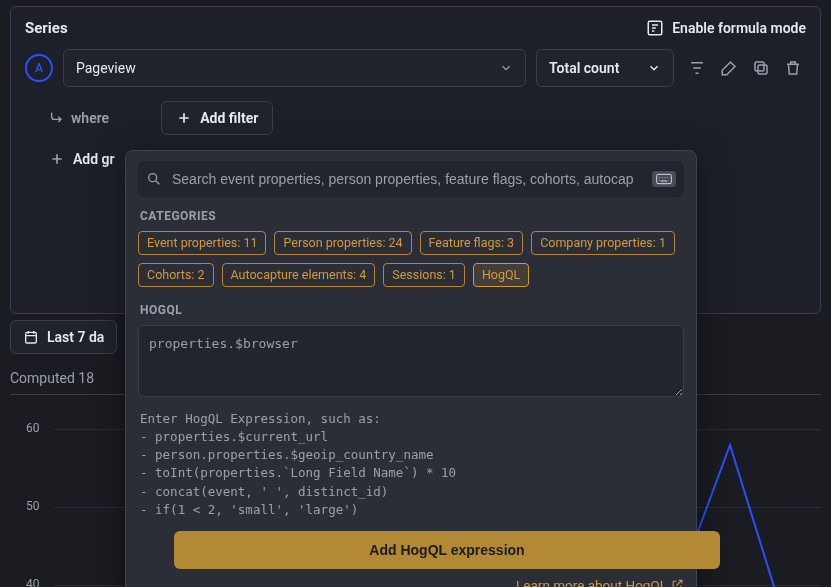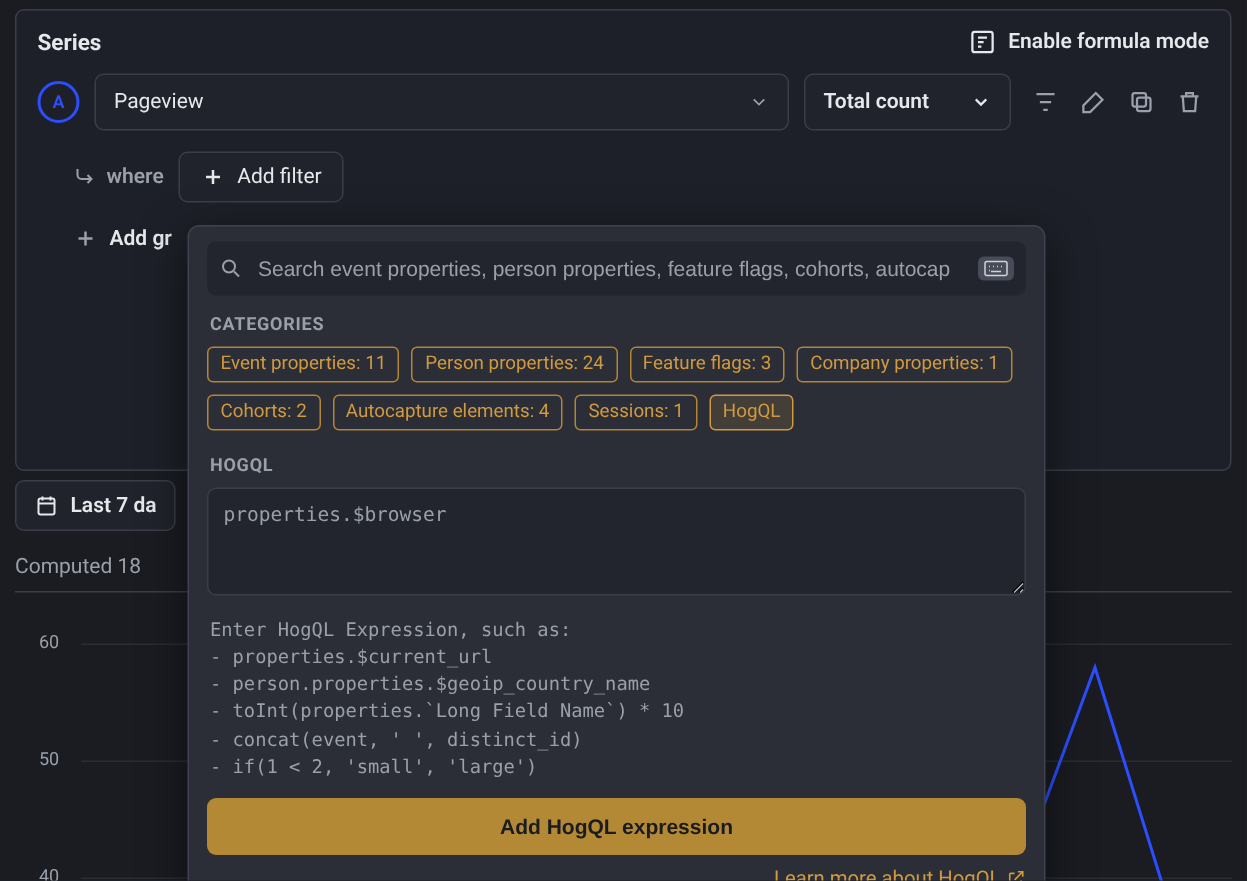--- a/index.html
+++ b/index.html
@@ -26,39 +26,39 @@
   .series-row{display:flex;gap:10px;align-items:center;}
   .series-badge{width:24px;height:24px;border-radius:50%;border:2px solid var(--accent-blue);display:flex;align-items:center;justify-content:center;font-size:12px;color:var(--accent-blue);font-weight:600;}
   .select{display:flex;align-items:center;justify-content:space-between;border:1px solid var(--border);border-radius:6px;background:var(--panel);padding:0 12px;height:36px;cursor:pointer;}
   .event-select{flex:1;}
   .agg-select{width:112px;}
   .icon-row{display:flex;gap:6px;align-items:center;}
   .icon-btn{width:26px;height:26px;display:flex;align-items:center;justify-content:center;border-radius:4px;cursor:pointer;}
 
   .where-row{display:flex;align-items:center;gap:10px;margin-top:14px;margin-left:24px;}
   .where-label{color:var(--muted);font-weight:600;display:flex;align-items:center;gap:6px;}
-  .add-filter-btn{display:flex;align-items:center;gap:8px;border:1px solid var(--border);border-radius:6px;background:var(--panel);padding:8px 14px;cursor:pointer;font-weight:400;}
+  .add-filter-btn{display:flex;align-items:center;gap:8px;border:1px solid var(--border);border-radius:6px;background:var(--panel);padding:8px 14px;cursor:pointer;font-weight:700;margin-left:42px;}
 
   .add-group{display:flex;align-items:center;gap:8px;margin-top:16px;margin-left:24px;cursor:pointer;font-weight:600;}
 
   .popup{position:absolute;left:125px;top:150px;width:546px;background:#2b2e37;border:1px solid #3f4350;border-radius:8px;padding:10px 12px 12px 12px;box-shadow:0 8px 30px rgba(0,0,0,.5);}
   .search-wrap{display:flex;align-items:center;background:#22252d;border-radius:6px;padding:0 8px;height:36px;gap:8px;}
   .search-wrap input{flex:1;background:transparent;border:none;outline:none;color:var(--text);font-size:14px;}
   .search-wrap input::placeholder{color:var(--muted);}
   .kbd{background:#484c58;border-radius:4px;padding:2px 4px;font-size:11px;display:flex;align-items:center;}
 
   .cat-label{color:var(--muted);font-size:12px;font-weight:700;letter-spacing:.5px;margin:12px 2px 8px 2px;}
   .chips{display:flex;flex-wrap:wrap;gap:8px;}
   .chip{border:1px solid var(--orange-dim);color:var(--orange);font-size:12.5px;padding:3px 8px;border-radius:4px;cursor:pointer;line-height:16px;}
   .chip.selected{background:rgba(209,154,63,.15);border-color:var(--orange);}
 
   .hogql-label{color:var(--muted);font-size:12px;font-weight:700;letter-spacing:.5px;margin:16px 2px 8px 2px;}
   .hogql-input{width:100%;height:72px;background:#22252d;border:1px solid #3a3e48;border-radius:6px;color:var(--muted);font-family:ui-monospace,Menlo,Consolas,monospace;font-size:13px;padding:10px;box-sizing:border-box;resize:vertical;}
   .hint{font-family:ui-monospace,Menlo,Consolas,monospace;font-size:12.5px;color:var(--muted);margin:10px 2px 0 2px;white-space:pre;line-height:1.45;}
-  .add-expr-btn{margin-top:12px;width:100%;background:#b38936;color:#1a1c22;font-weight:600;height:38px;border:none;border-radius:6px;cursor:pointer;font-size:14px;}
+  .add-expr-btn{margin-top:12px;width:100%;background:#b38936;color:#1a1c22;font-weight:600;height:38px;border:none;border-radius:6px;cursor:pointer;font-size:14px;margin-left:36px;}
   .learn-more{display:flex;justify-content:flex-end;margin-top:8px;}
   .learn-more a{color:var(--orange);text-decoration:none;font-size:13.5px;display:flex;gap:4px;align-items:center;}
 
   .results{margin:6px 10px 0 10px;}
   .date-btn{display:inline-flex;align-items:center;gap:8px;border:1px solid var(--border);background:var(--panel);border-radius:6px;padding:8px 12px;cursor:pointer;font-weight:600;text-align:right;}
   .computed{margin-top:16px;color:var(--muted);border-bottom:1px solid var(--border);padding-bottom:8px;}
   .chart{position:relative;height:210px;margin-top:8px;}
   .ylabel{position:absolute;left:16px;color:var(--muted);font-size:12px;}
   .grid{position:absolute;left:44px;right:0;border-top:1px solid #2a2d36;}
   .path-line{stroke:var(--accent-blue);stroke-width:2;fill:none;}

